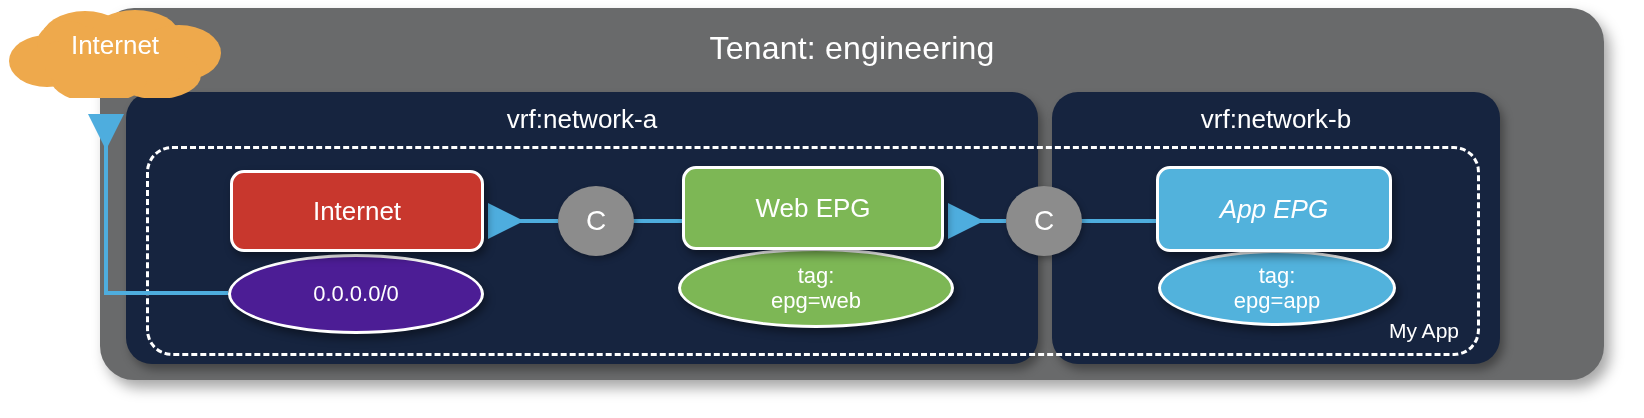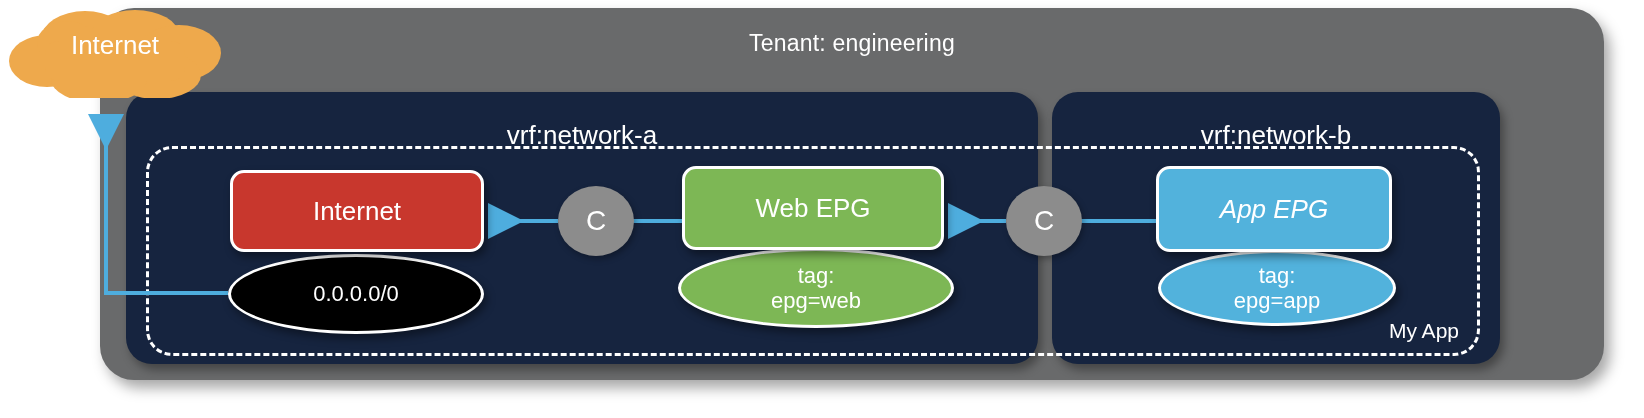--- a/index.html
+++ b/index.html
@@ -29,42 +29,41 @@
     border-radius: 34px;
     box-shadow: 6px 8px 14px rgba(0,0,0,0.35);
   }
   .tenant-title {
     position: absolute;
     left: 0;
     top: 22px;
     width: 100%;
     text-align: center;
     color: #ffffff;
-    font-size: 23px;
+    font-size: 32px;
     letter-spacing: 0.2px;
   }
 
   
   .vrf-box {
     position: absolute;
     background: #16243f;
     border-radius: 26px;
     box-shadow: 4px 6px 10px rgba(0,0,0,0.35);
   }
   .vrf-a { left: 126px; top: 92px; width: 912px; height: 272px; }
   .vrf-b { left: 1052px; top: 92px; width: 448px; height: 272px; }
   .vrf-title {
     position: absolute;
     left: 0;
     top: 12px;
     width: 100%;
     text-align: center;
     color: #ffffff;
     font-size: 26px;
-    margin-top: 16px;
   }
 
   
   .appprof {
     position: absolute;
     left: 146px;
     top: 146px;
     width: 1334px;
     height: 210px;
     border: 3px dashed #ffffff;
@@ -106,21 +105,21 @@
     box-sizing: border-box;
     box-shadow: 3px 5px 9px rgba(0,0,0,0.4);
     display: flex;
     align-items: center;
     justify-content: center;
     text-align: center;
     color: #ffffff;
     font-size: 22px;
     line-height: 1.14;
   }
-  .ell-internet { left: 228px; top: 254px; width: 256px; height: 80px; background: #000000; }
+  .ell-internet { left: 228px; top: 254px; width: 256px; height: 80px; background: #4c1d95; }
   .ell-web      { left: 678px; top: 248px; width: 276px; height: 80px; background: #7db755; }
   .ell-app      { left: 1158px; top: 250px; width: 238px; height: 76px; background: #52b2dc; }
 
   
   .contract {
     position: absolute;
     width: 76px;
     height: 70px;
     border-radius: 50%;
     background: #8c8c8c;

